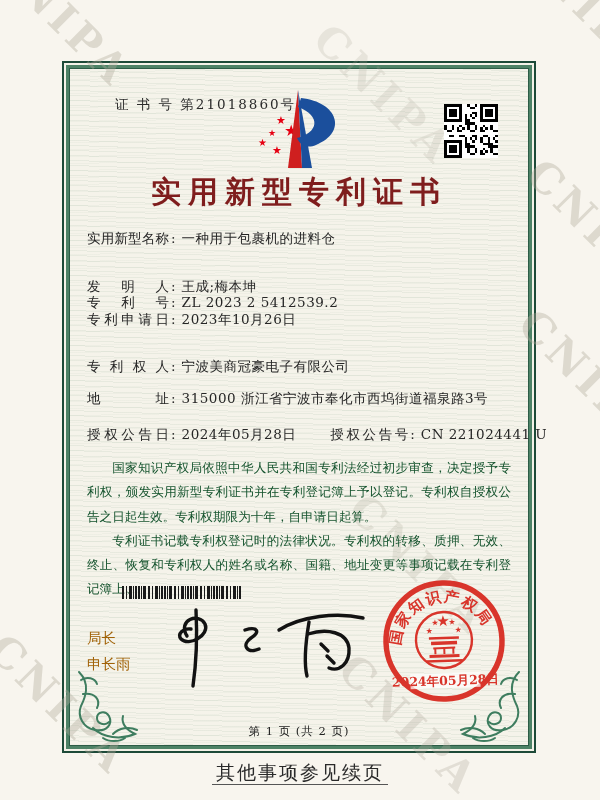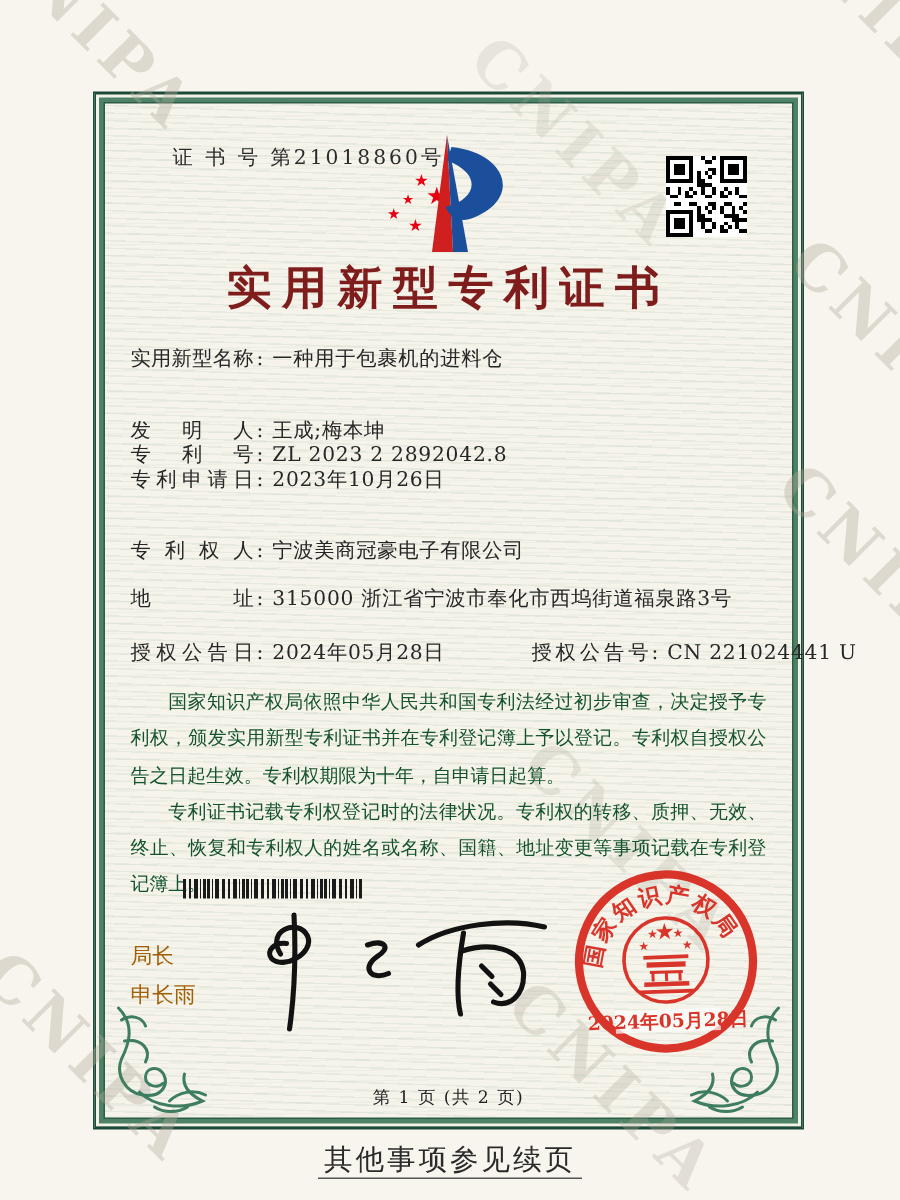--- a/index.html
+++ b/index.html
@@ -66,21 +66,21 @@
   .frow .lbl{
     display:inline-block;width:82px;
     text-align:justify;text-align-last:justify;font-family:Liberation Serif, serif;
     -moz-text-align-last:justify;
   }
   .frow .colon{display:inline-block;margin:0 6px 0 2px;}
   .frow .val{letter-spacing:0.5px;}
   .r0{top:0;} .r1{top:48px;} .r2{top:64px;} .r3{top:81px;}
   .r4{top:128px;} .r5{top:160px;} .r6{top:196px;}
   .grant2{margin-left:34px;}
-  .grant2 .lbl{width:78px;margin-left:24px;}
+  .grant2 .lbl{width:78px;}
 
   .paras{
     position:absolute;left:24px;top:394px;width:424px;
     font-size:12.6px;line-height:1.93;color:#14532d;
     text-align:justify;
   }
   .paras p{margin:0;text-indent:2em;}
 
   .barcode{position:absolute;left:59px;top:524px;width:122px;height:13px;}
 
@@ -247,21 +247,21 @@
     <div class="title">实用新型专利证书</div>
 
     <div class="fields">
       <div class="frow r0">
         <span class="lbl">实用新型名称</span><span class="colon">:</span><span class="val">一种用于包裹机的进料仓</span>
       </div>
       <div class="frow r1">
         <span class="lbl">发明人</span><span class="colon">:</span><span class="val">王成;梅本坤</span>
       </div>
       <div class="frow r2">
-        <span class="lbl">专利号</span><span class="colon">:</span><span class="val">ZL 2023 2 2892042.8</span>
+        <span class="lbl">专利号</span><span class="colon">:</span><span class="val">ZL 2023 2 5412539.2</span>
       </div>
       <div class="frow r3">
         <span class="lbl">专利申请日</span><span class="colon">:</span><span class="val">2023年10月26日</span>
       </div>
       <div class="frow r4">
         <span class="lbl">专利权人</span><span class="colon">:</span><span class="val">宁波美商冠豪电子有限公司</span>
       </div>
       <div class="frow r5">
         <span class="lbl">地址</span><span class="colon">:</span><span class="val">315000 浙江省宁波市奉化市西坞街道福泉路3号</span>
       </div>

